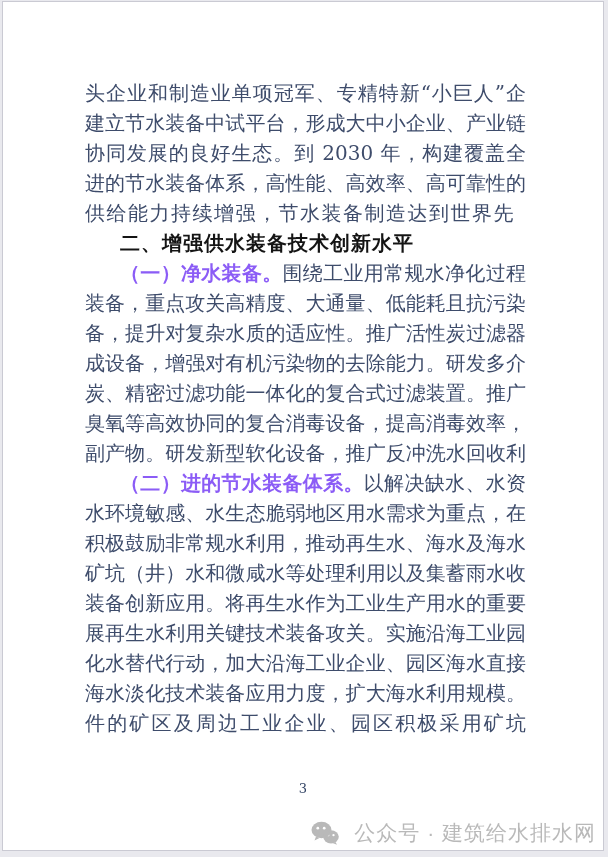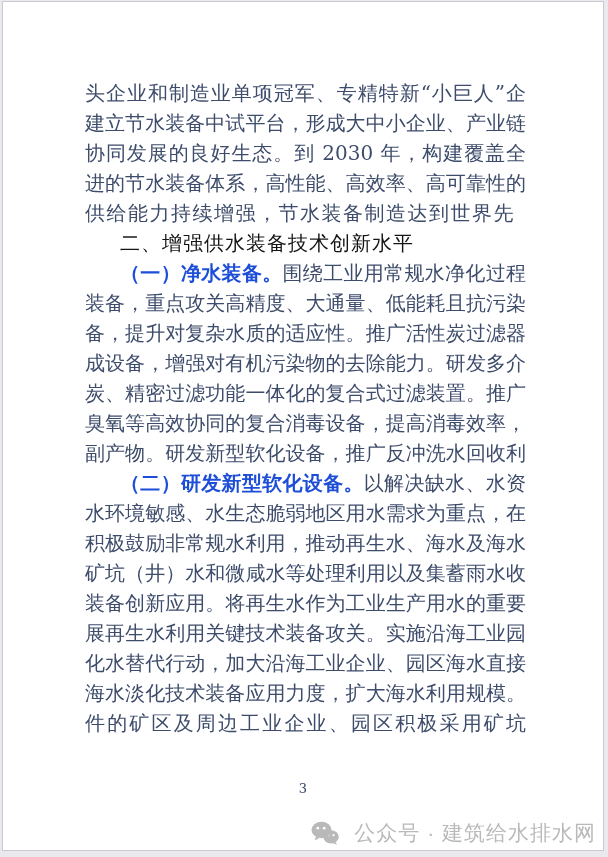--- a/index.html
+++ b/index.html
@@ -39,29 +39,29 @@
     white-space: normal;
   }
   .ln-last {
     text-align: left;
     text-align-last: left;
     letter-spacing: 1.5px;
   }
   .indent { text-indent: 35px; }
   .heading {
     font-family: "Liberation Sans", sans-serif;
-    font-weight: 400;
+    font-weight: 700;
     color: #141414;
     text-align: left;
     text-align-last: left;
     letter-spacing: 1px;
   }
   .lead {
     font-weight: 700;
-    color: #1d4ed8;
+    color: #8b5cf6;
     margin-top: 7px;
   }
   .page-num {
     position: absolute;
     left: 0;
     top: 779px;
     width: 100%;
     text-align: center;
     font-size: 13px;
     color: #344566;
@@ -99,21 +99,21 @@
       <span class="lead">（一）净水装备。</span><span>围绕工业用常规水净化过程关键技术</span>
     </div>
     <div class="ln">装备，重点攻关高精度、大通量、低能耗且抗污染的过滤设</div>
     <div class="ln">备，提升对复杂水质的适应性。推广活性炭过滤器模块化集</div>
     <div class="ln">成设备，增强对有机污染物的去除能力。研发多介质、活性</div>
     <div class="ln">炭、精密过滤功能一体化的复合式过滤装置。推广紫外线与</div>
     <div class="ln">臭氧等高效协同的复合消毒设备，提高消毒效率，减少消毒</div>
     <div class="ln">副产物。研发新型软化设备，推广反冲洗水回收利用装置，</div>
 
     <div class="ln indent">
-      <span class="lead">（二）研发新型软化设备。</span><span>以解决缺水、水资源超载、</span>
+      <span class="lead">（二）进的节水装备体系。</span><span>以解决缺水、水资源超载、</span>
     </div>
     <div class="ln">水环境敏感、水生态脆弱地区用水需求为重点，在工业领域</div>
     <div class="ln">积极鼓励非常规水利用，推动再生水、海水及海水淡化水、</div>
     <div class="ln">矿坑（井）水和微咸水等处理利用以及集蓄雨水收集利用等</div>
     <div class="ln">装备创新应用。将再生水作为工业生产用水的重要水源，开</div>
     <div class="ln">展再生水利用关键技术装备攻关。实施沿海工业园区海水淡</div>
     <div class="ln">化水替代行动，加大沿海工业企业、园区海水直接利用以及</div>
     <div class="ln">海水淡化技术装备应用力度，扩大海水利用规模。支持有条</div>
     <div class="ln">件的矿区及周边工业企业、园区积极采用矿坑（井）水分级</div>
 

